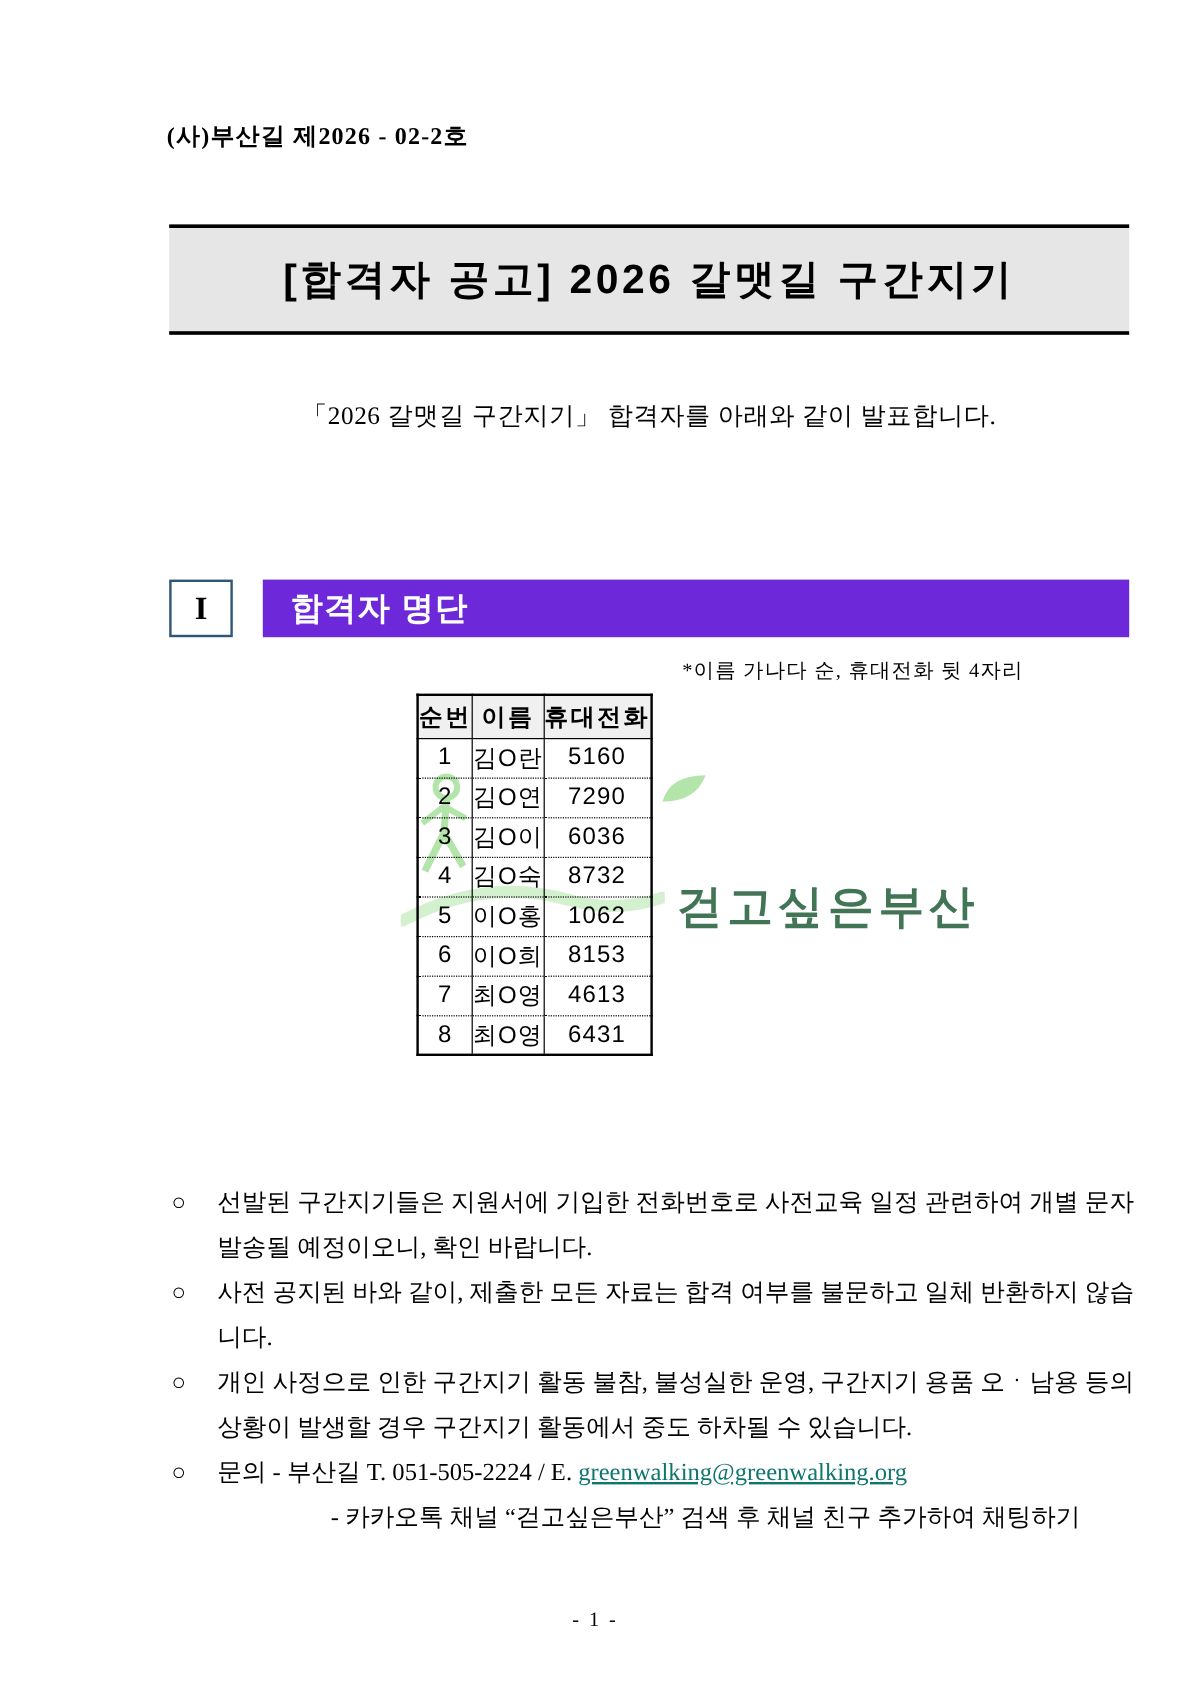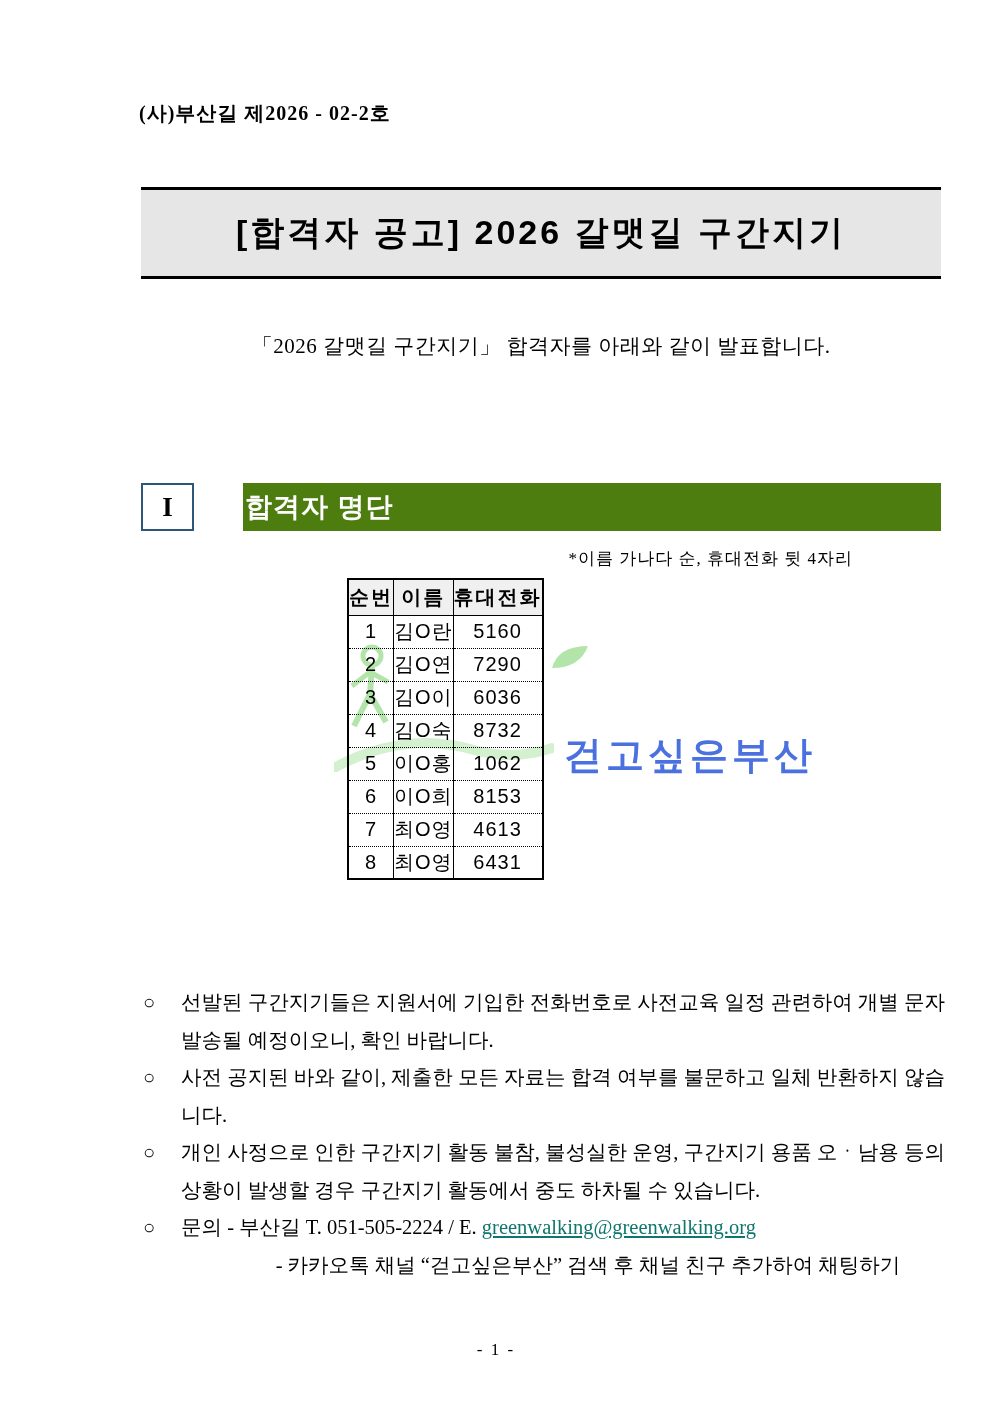--- a/index.html
+++ b/index.html
@@ -72,30 +72,29 @@
     display: flex;
     align-items: center;
     justify-content: center;
     font-weight: bold;
     font-size: 27px;
     margin-right: 25px;
     flex: 0 0 auto;
   }
   .section-title-bar {
     flex: 1 1 auto;
-    background: #4d7c0f;
+    background: #6d28d9;
     color: #ffffff;
     display: flex;
     align-items: center;
-    padding-left: 2px;
+    padding-left: 23px;
     font-family: "Liberation Sans", sans-serif;
     font-weight: 800;
     font-size: 27px;
     letter-spacing: 1px;
-    margin-left: 24px;
   }
   .list-note {
     position: absolute;
     top: 547px; right: 95px;
     font-size: 17px;
     letter-spacing: 1px;
     text-align: center;
   }
   
   .watermark {
@@ -115,21 +114,21 @@
     opacity: 0.75;
     white-space: nowrap;
     letter-spacing: 1px;
   }
   .wm-slogan {
     position: absolute;
     left: 222px; top: 88px;
     font-family: "Liberation Sans", sans-serif;
     font-weight: 800;
     font-size: 38px;
-    color: #1d4ed8;
+    color: #14532d;
     opacity: 0.8;
     white-space: nowrap;
     letter-spacing: 4px;
     text-align: right;
   }
   .wm-person { position: absolute; left: 0; top: 0; opacity: 0.7; }
   .wm-swoosh { position: absolute; left: -8px; top: 86px; opacity: 0.6; }
   .wm-leaf   { position: absolute; left: 208px; top: 2px; opacity: 0.7; }
   
   .pass-table {

